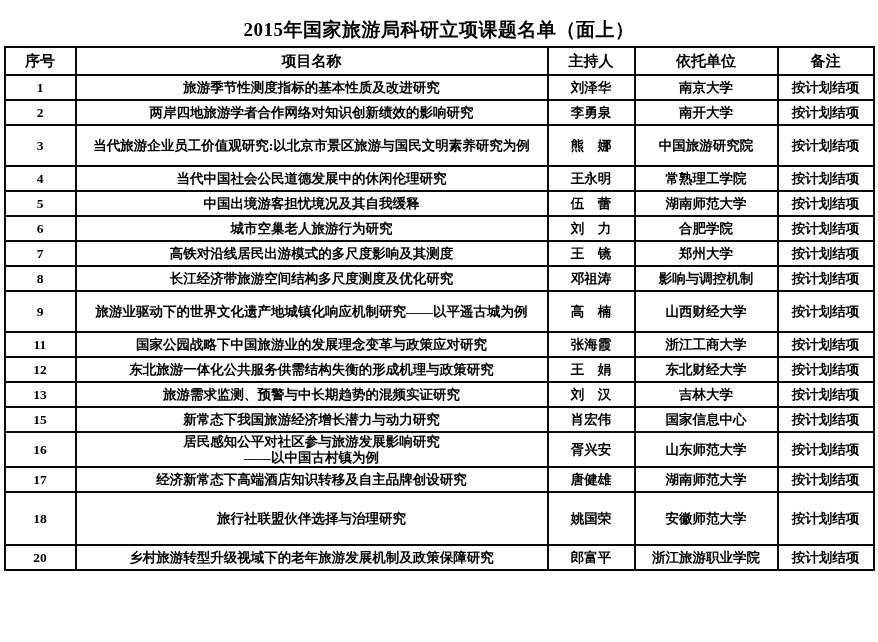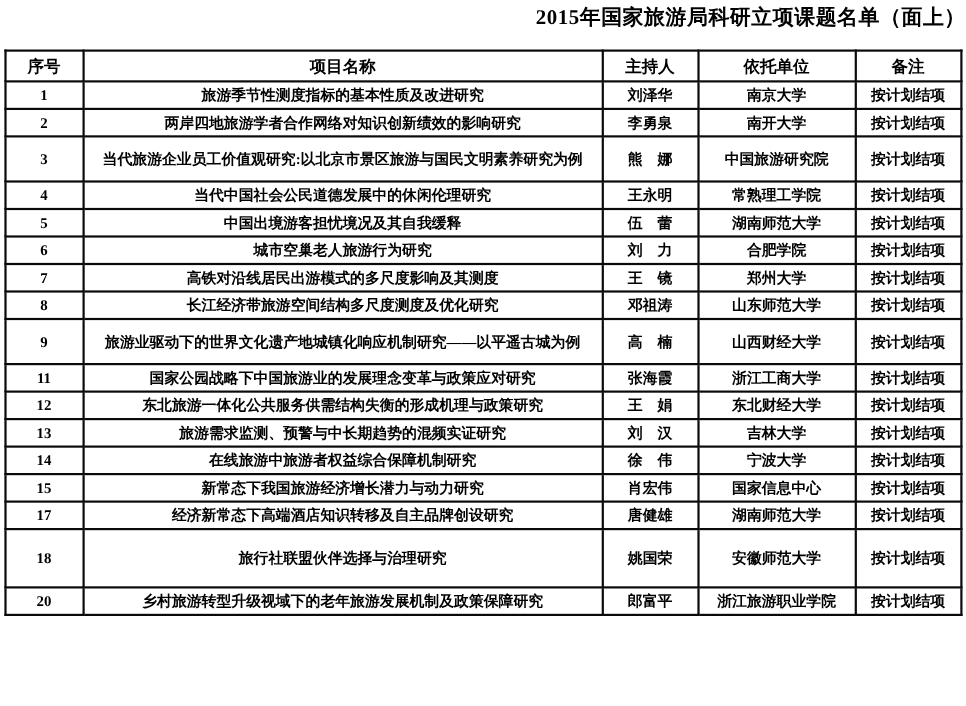--- a/index.html
+++ b/index.html
@@ -11,33 +11,33 @@
     overflow: hidden;
     font-family: "Liberation Serif", "DejaVu Serif", serif;
     color: #000;
   }
   .page {
     width: 878px;
     height: 642px;
     box-sizing: border-box;
   }
   .doc-title {
-    text-align: right;
+    text-align: center;
     font-size: 19px;
     font-weight: bold;
     line-height: 1;
-    padding-top: 7px;
+    padding-top: 20px;
     height: 26px;
     letter-spacing: 0.5px;
   }
   table.projects {
     border-collapse: collapse;
     table-layout: fixed;
     width: 869px;
-    margin: 12px auto;
+    margin: 0 auto;
   }
   table.projects th,
   table.projects td {
     border: 2px solid #0a0a0a;
     text-align: center;
     vertical-align: middle;
     font-weight: bold;
     padding: 1px 2px;
     overflow: hidden;
     box-sizing: border-box;
@@ -155,21 +155,21 @@
       <td class="col-project">高铁对沿线居民出游模式的多尺度影响及其测度</td>
       <td class="col-leader">王　镜</td>
       <td class="col-institution">郑州大学</td>
       <td class="col-remark"><span>按计划结项</span></td>
     </tr>
 
     <tr>
       <td class="col-no">8</td>
       <td class="col-project">长江经济带旅游空间结构多尺度测度及优化研究</td>
       <td class="col-leader">邓祖涛</td>
-      <td class="col-institution">山东师范大学</td>
+      <td class="col-institution">影响与调控机制</td>
       <td class="col-remark"><span>按计划结项</span></td>
     </tr>
 
     <tr>
       <td class="col-no">9</td>
       <td class="col-project">旅游业驱动下的世界文化遗产地城镇化响应机制研究——以平遥古城为例</td>
       <td class="col-leader">高　楠</td>
       <td class="col-institution">山西财经大学</td>
       <td class="col-remark"><span>按计划结项</span></td>
     </tr>
@@ -192,36 +192,37 @@
     </tr>
 
     <tr>
       <td class="col-no">13</td>
       <td class="col-project">旅游需求监测、预警与中长期趋势的混频实证研究</td>
       <td class="col-leader">刘　汉</td>
       <td class="col-institution">吉林大学</td>
       <td class="col-remark"><span>按计划结项</span></td>
     </tr>
 
-    <tr>
-      <td class="col-no">14</td>
-      <td class="col-project">在线旅游中旅游者权益综合保障机制研究</td>
-      <td class="col-leader">徐　伟</td>
-      <td class="col-institution">宁波大学</td>
-      <td class="col-remark"><span>按计划结项</span></td>
-    </tr>
 
     <tr>
       <td class="col-no">15</td>
       <td class="col-project">新常态下我国旅游经济增长潜力与动力研究</td>
       <td class="col-leader">肖宏伟</td>
       <td class="col-institution">国家信息中心</td>
       <td class="col-remark"><span>按计划结项</span></td>
     </tr>
 
+    <tr>
+      <td class="col-no">16</td>
+      <td class="col-project">居民感知公平对社区参与旅游发展影响研究
+——以中国古村镇为例</td>
+      <td class="col-leader">胥兴安</td>
+      <td class="col-institution">山东师范大学</td>
+      <td class="col-remark"><span>按计划结项</span></td>
+    </tr>
 
     <tr>
       <td class="col-no">17</td>
       <td class="col-project">经济新常态下高端酒店知识转移及自主品牌创设研究</td>
       <td class="col-leader">唐健雄</td>
       <td class="col-institution">湖南师范大学</td>
       <td class="col-remark"><span>按计划结项</span></td>
     </tr>
 
     <tr>

